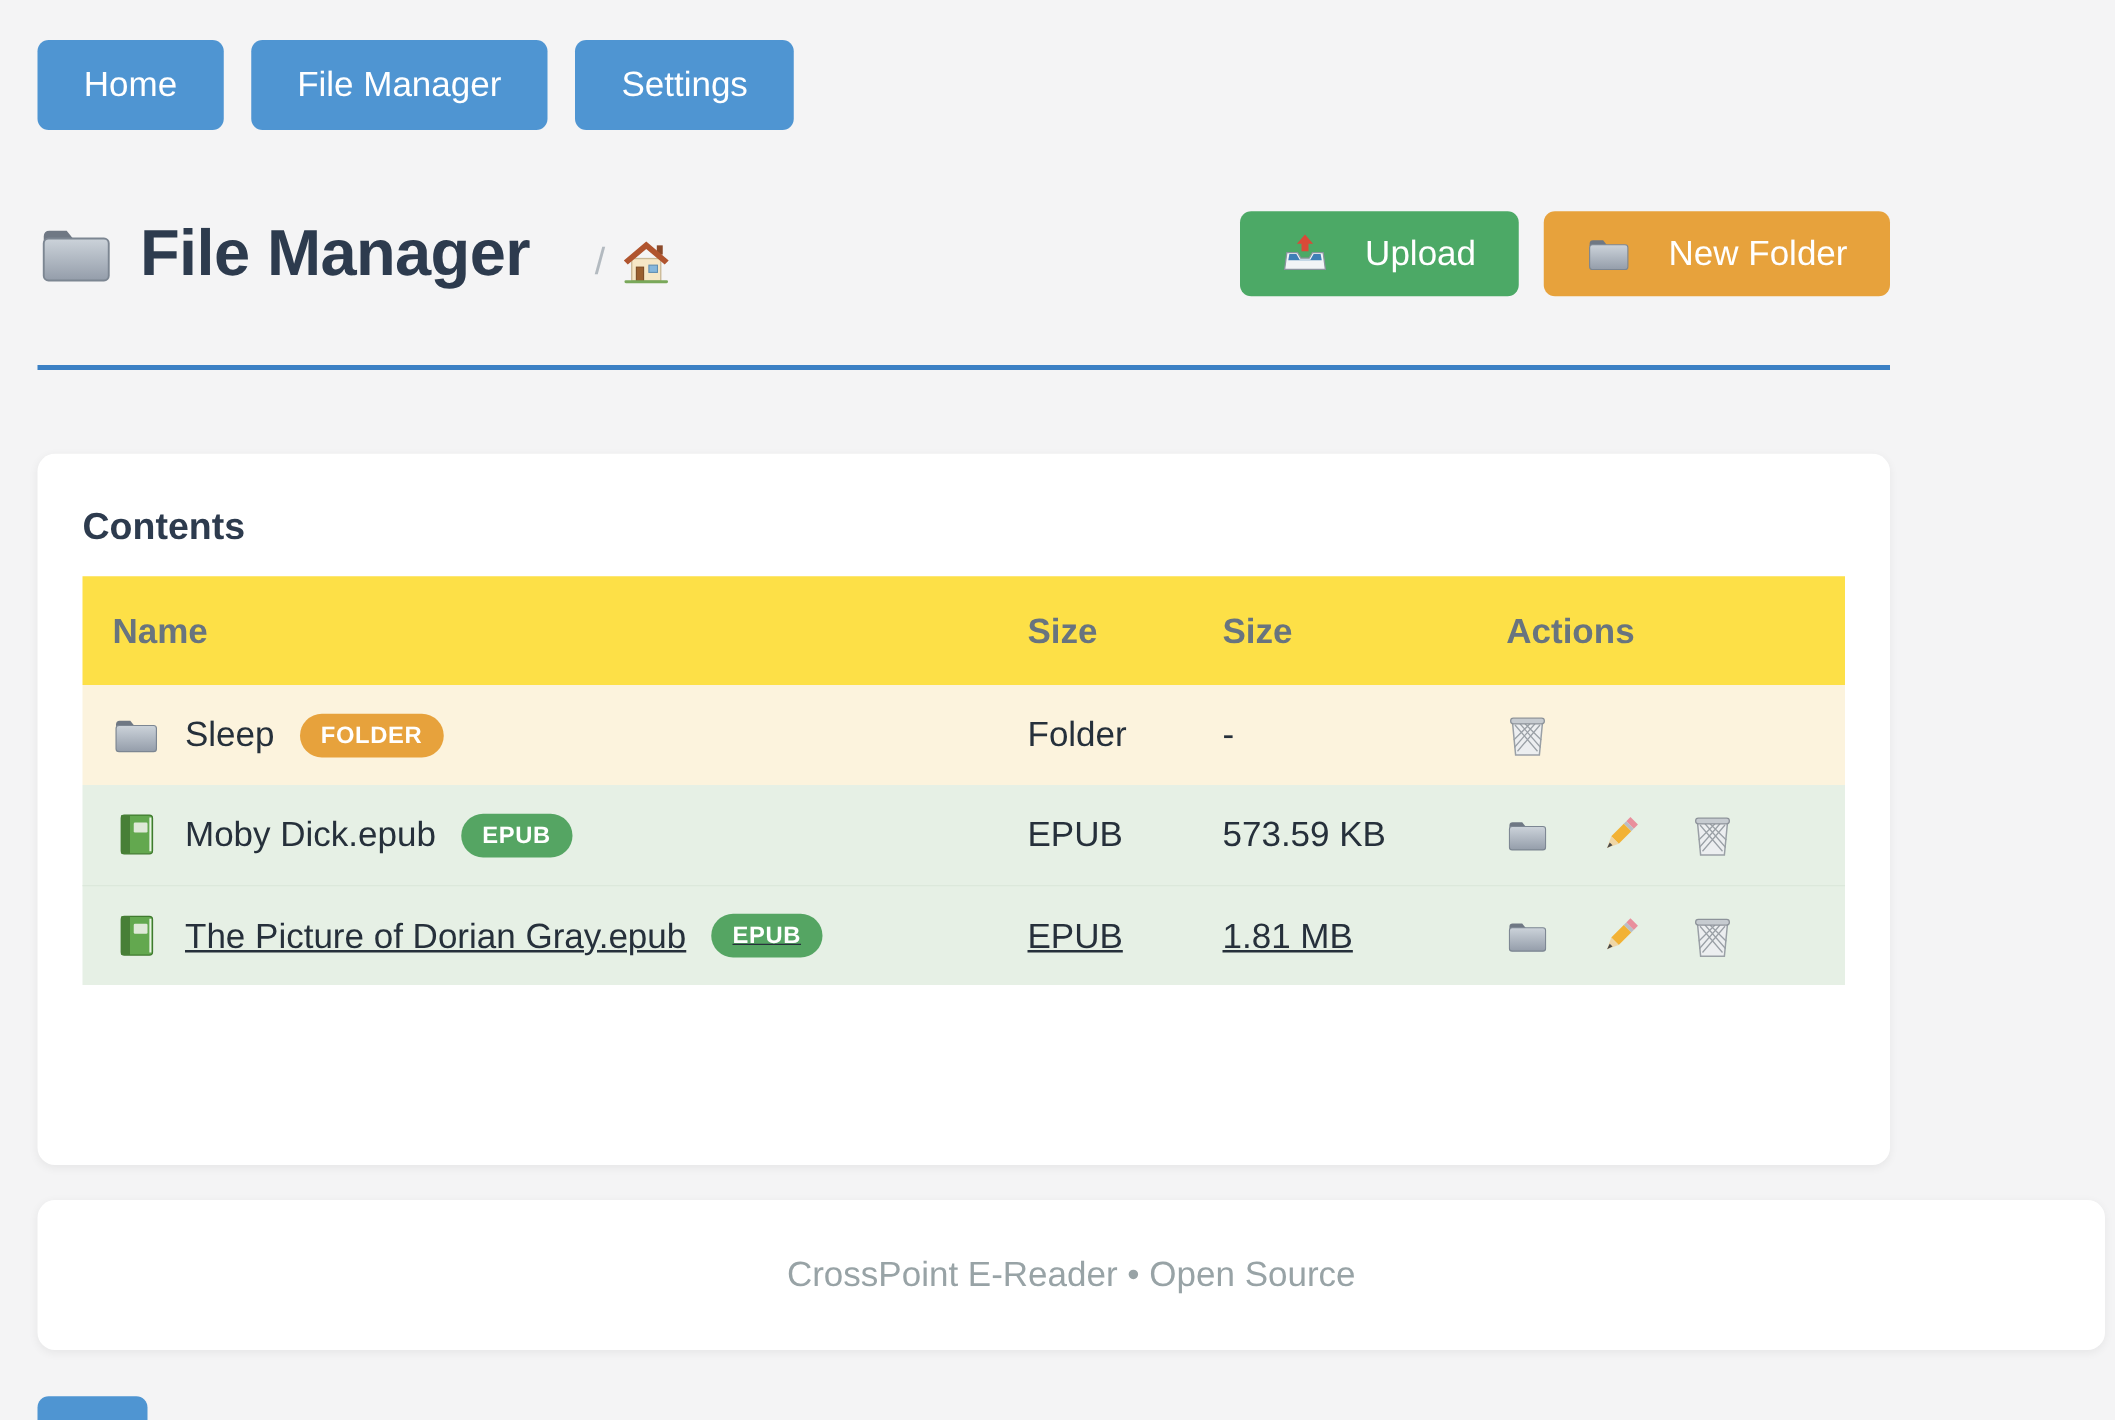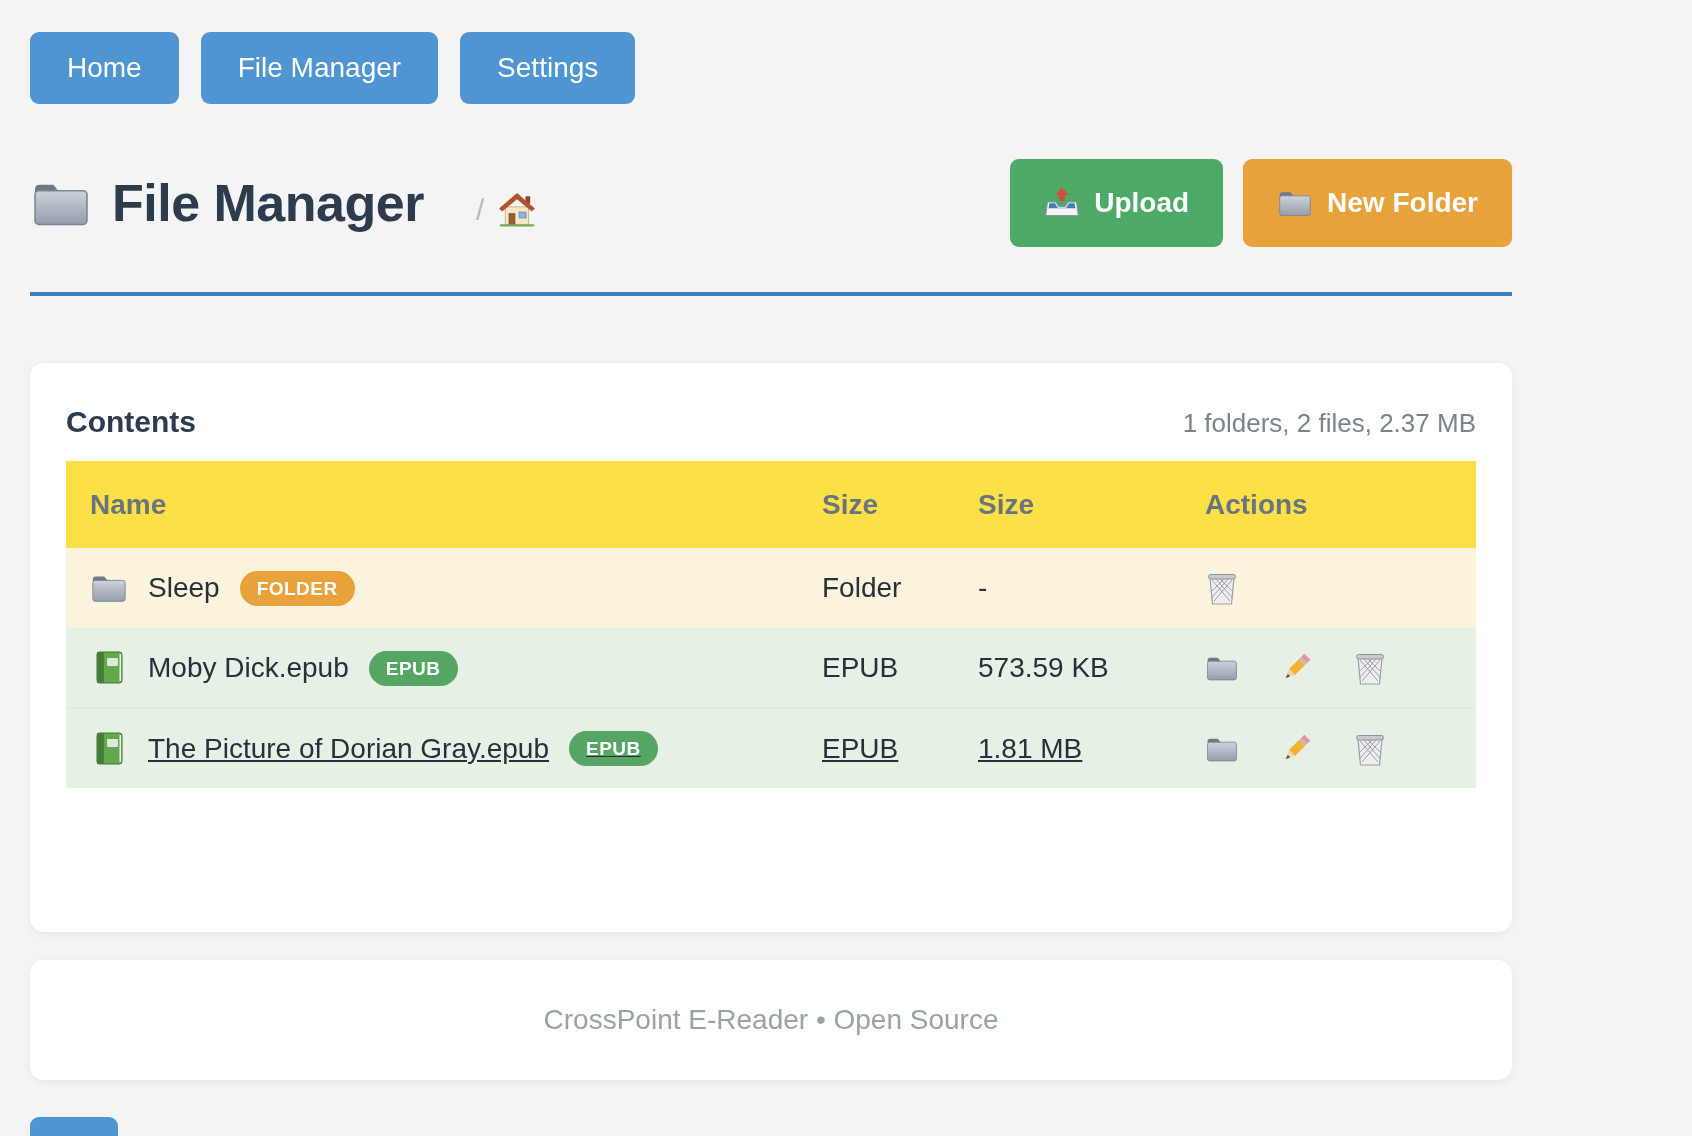--- a/index.html
+++ b/index.html
@@ -23,24 +23,24 @@
   .page-header { position:absolute; top:163px; left:30px; width:1482px; height:80px;
     display:flex; align-items:center; }
   .title-group { display:flex; align-items:center; gap:20px; }
   .title-icon { width:62px; height:52px; }
   .page-title { font-size:52px; font-weight:bold; color:#2d3b4e; letter-spacing:-0.5px; }
   .breadcrumb { display:flex; align-items:center; gap:14px; margin-left:32px; margin-top:14px; }
   .crumb-sep { font-size:30px; color:#b3bac0; }
   .crumb-home { width:38px; height:36px; cursor:pointer; }
   .header-actions { margin-left:auto; display:flex; gap:20px; }
   .action-btn {
-    display:flex; align-items:center; gap:14px; border:none; cursor:pointer;
+    display:flex; align-items:center; gap:30px; border:none; cursor:pointer;
     font-family:"Liberation Sans", sans-serif;
-    color:#ffffff; font-size:28px; font-weight:bold;
-    height:88px; padding:0 34px; border-radius:9px;
+    color:#ffffff; font-size:28px; font-weight:normal;
+    height:68px; padding:0 34px; border-radius:9px;
   }
   .btn-upload { background:#4ca966; }
   .btn-newfolder { background:#e7a23c; }
   .btn-icon { width:36px; height:32px; }
   .accent-rule { position:absolute; top:292px; left:30px; width:1482px; height:4px;
     background:#3b80c4; border:none; }
   
   .card {
     position:absolute; left:30px; background:#ffffff; border-radius:14px;
     box-shadow:0 2px 8px rgba(0,0,0,0.06);
@@ -65,21 +65,21 @@
   .file-icon { width:38px; height:36px; flex:0 0 auto; }
   .badge {
     font-size:19px; font-weight:bold; color:#ffffff; letter-spacing:0.5px;
     padding:8px 17px; border-radius:999px; line-height:1;
   }
   .badge-folder { background:#e7a23c; }
   .badge-epub { background:#55a563; }
   .cell-actions { display:flex; align-items:center; gap:40px; padding-left:12px; }
   .act-icon { width:34px; height:36px; cursor:pointer; }
   
-  .footer-card { top:960px; width:1482px; height:120px;
+  .footer-card { top:960px; width:1654px; height:120px;
     display:flex; align-items:center; justify-content:center; }
   .footer-text { font-size:28px; color:#98a3a6; }
   
   .partial-btn { position:absolute; left:30px; top:1117px; width:88px; height:19px;
     background:#4f95d2; border-radius:9px 9px 0 0; border:none; cursor:pointer; }
   .svg-defs { position:absolute; width:0; height:0; overflow:hidden; }
 </style>
 </head>
 <body>
 
@@ -163,21 +163,20 @@
       <span>New Folder</span>
     </button>
   </div>
 </header>
 
 <hr class="accent-rule">
 
 <section class="card content-card">
   <div class="card-head">
     <h2 class="card-heading">Contents</h2>
-    <span class="card-summary">1 folders, 2 files, 2.37 MB</span>
   </div>
 
   <div class="ftable">
 
     <div class="trow thead-row">
       <div class="cell-name">Name</div>
       <div>Size</div>
       <div>Size</div>
       <div style="padding-left:12px;">Actions</div>
     </div>

